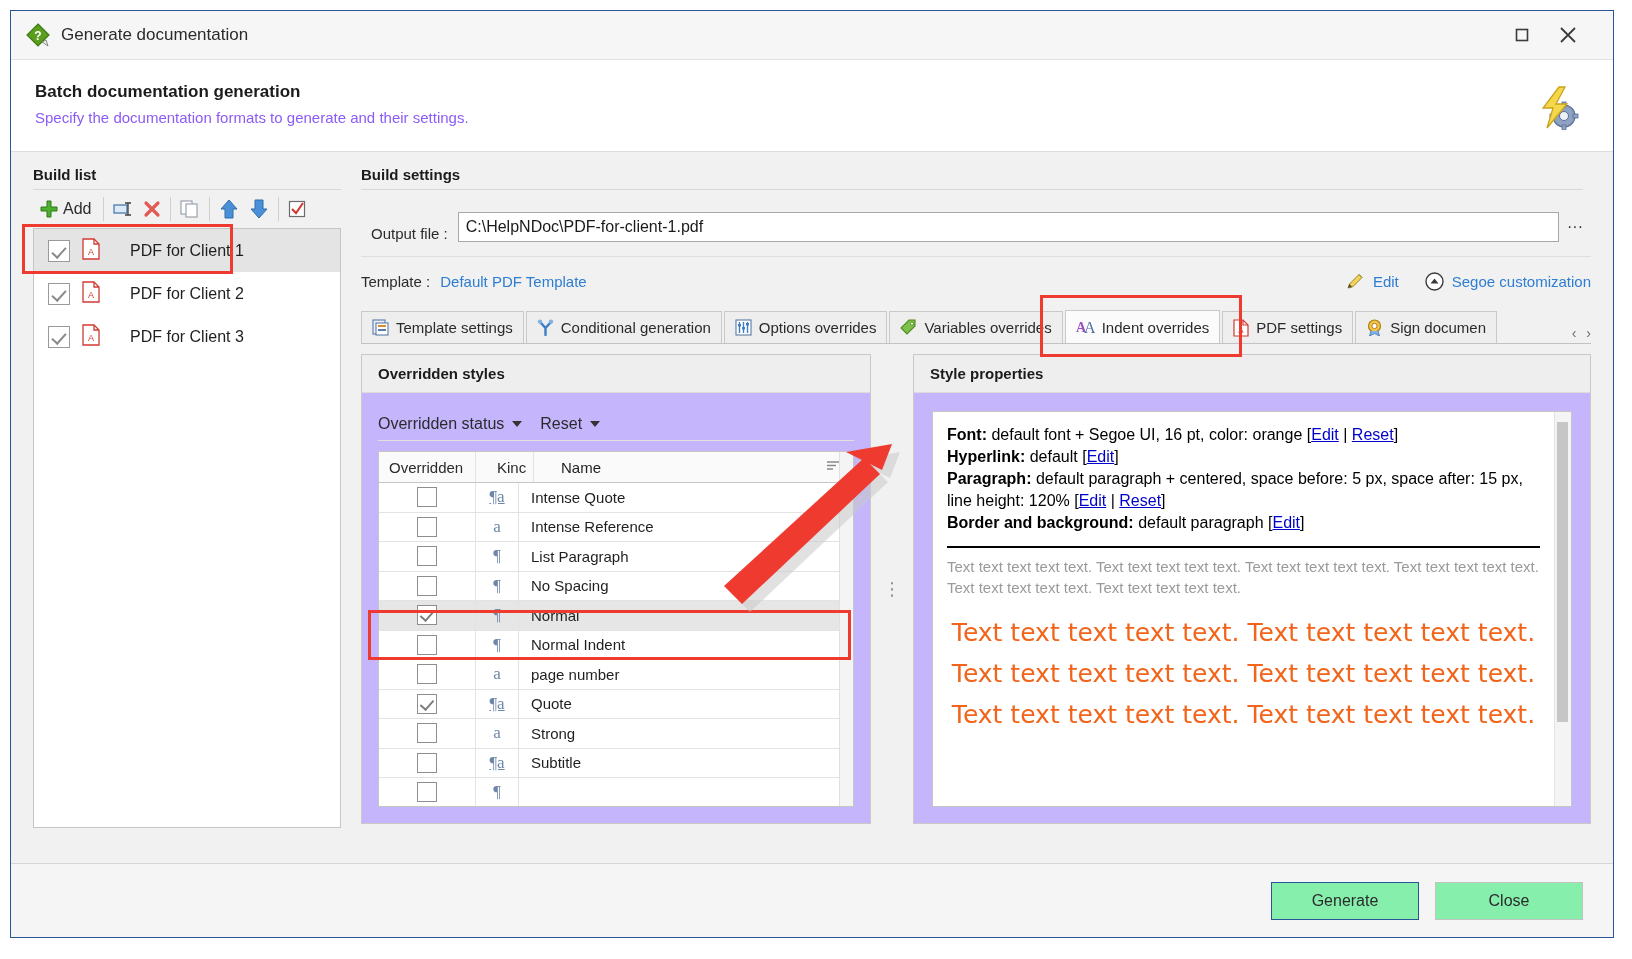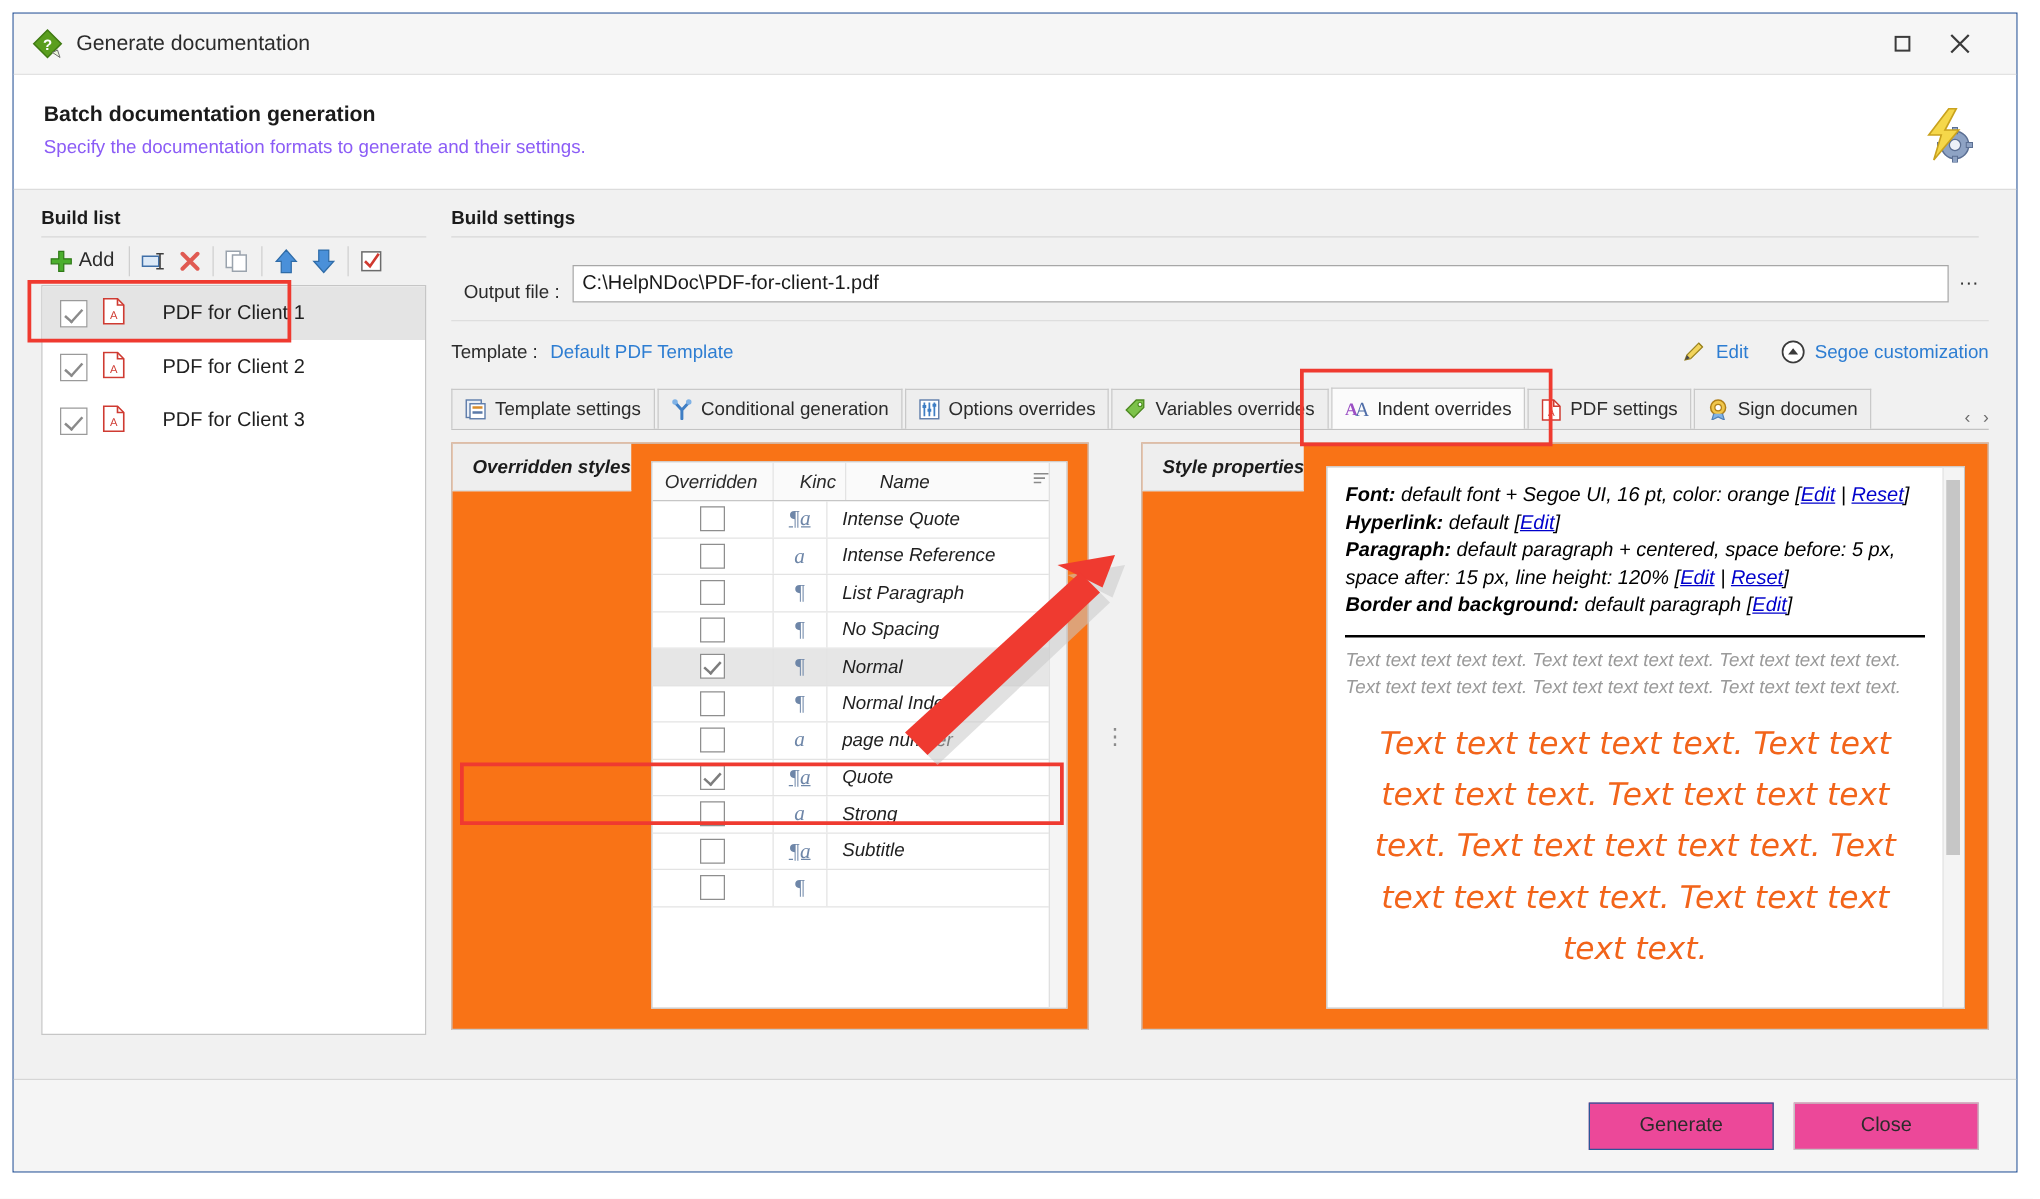--- a/index.html
+++ b/index.html
@@ -93,22 +93,22 @@
     background:#eeeeee;border:1px solid #c9c9c9;border-bottom:none;margin-right:2px;
     font-size:15px;color:#2b2b2b;white-space:nowrap;box-sizing:border-box;
   }
   .tab.active{background:#fbfbfb;height:33px;}
   .tab .tabico{margin-right:7px;display:flex;align-items:center;}
   .tabnav{position:absolute;right:0;bottom:4px;display:flex;gap:10px;padding-left:8px;background:#f1f1f1;}
   .navarrow{color:#6b6b6b;font-size:14px;line-height:14px;}
   
   .panels{display:flex;gap:14px;margin-top:10px;height:470px;}
   .panel{
-    background:#f97316;border:1px solid #c9c9c9;box-sizing:border-box;
-    display:flex;flex-direction:row;min-width:0;font-style:italic;
+    background:#c4b5fd;border:1px solid #c9c9c9;box-sizing:border-box;
+    display:flex;flex-direction:column;min-width:0;
   }
   .panel.left{width:510px;flex:0 0 510px;}
   .panel.right{flex:1;}
   .panelhdr{
     background:#eeeeee;border-bottom:1px solid #dcdcdc;height:38px;
     display:flex;align-items:center;padding-left:16px;
     font-weight:bold;font-size:15px;color:#1b1b1b;box-sizing:border-box;
   }
   .panelbody{flex:1;padding:14px 16px 16px 16px;box-sizing:border-box;display:flex;flex-direction:column;min-height:0;}
   .filterbar{
@@ -156,21 +156,21 @@
   }
   .style-scroll{width:16px;background:#f4f4f4;border-left:1px solid #e3e3e3;position:relative;}
   .style-thumb{position:absolute;left:2px;top:10px;width:11px;height:300px;background:#c6c6c6;}
   
   .footer{
     flex:0 0 74px;background:#f5f5f5;border-top:1px solid #d6d6d6;
     display:flex;align-items:center;justify-content:flex-end;padding-right:30px;gap:16px;
     box-sizing:border-box;
   }
   .btn{
-    width:148px;height:38px;background:#ec4899;border:1px solid #c2c2c2;
+    width:148px;height:38px;background:#86efac;border:1px solid #c2c2c2;
     display:flex;align-items:center;justify-content:center;font-size:16px;color:#2b2b2b;
     box-sizing:border-box;
   }
   .btn.primary{border:1.5px solid #2a5699;}
   
   .redbox{position:absolute;border:3px solid #ef3a30;pointer-events:none;}
   .redarrow{position:absolute;pointer-events:none;}
 </style>
 </head>
 <body>
@@ -418,20 +418,30 @@
           <span class="navarrow">‹</span>
           <span class="navarrow">›</span>
         </div>
       </div>
 
       <div class="panels">
 
         <div class="panel left">
           <div class="panelhdr">Overridden styles</div>
           <div class="panelbody">
+            <div class="filterbar">
+              <span class="filteritem">
+                <span>Overridden status</span>
+                <span class="caret"></span>
+              </span>
+              <span class="filteritem">
+                <span>Reset</span>
+                <span class="caret"></span>
+              </span>
+            </div>
 
             <div class="tablebox">
               <div class="trow head">
                 <span class="c-ov">Overridden</span>
                 <span class="c-kind">Kinc</span>
                 <span class="c-name">
                   <span>Name</span>
                   <span>
                     <svg width="15" height="13" viewBox="0 0 15 13">
                       <path d="M1 2 h12 M1 5.5 h9 M1 9 h6" stroke="#8a8a8a" stroke-width="1.3"></path>

